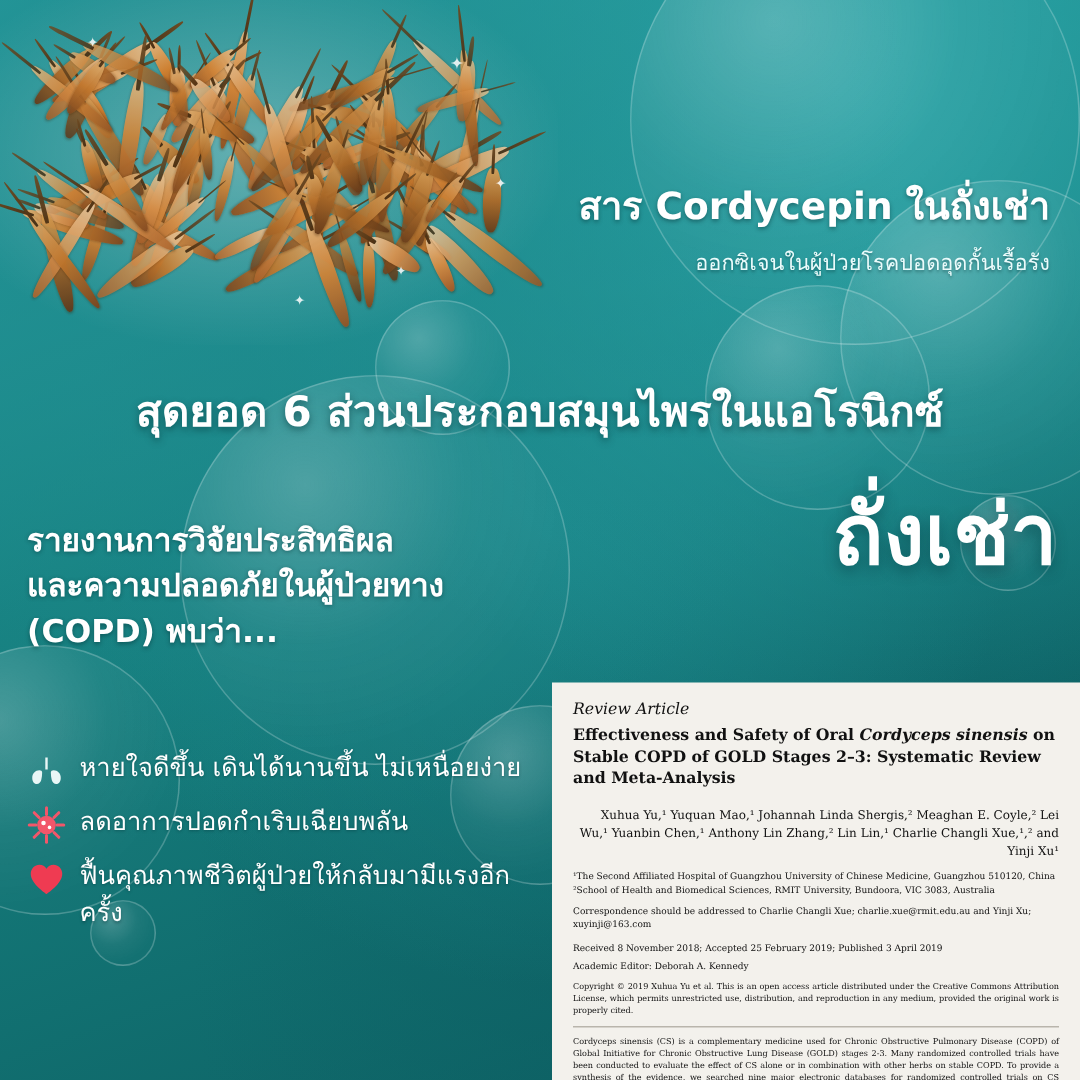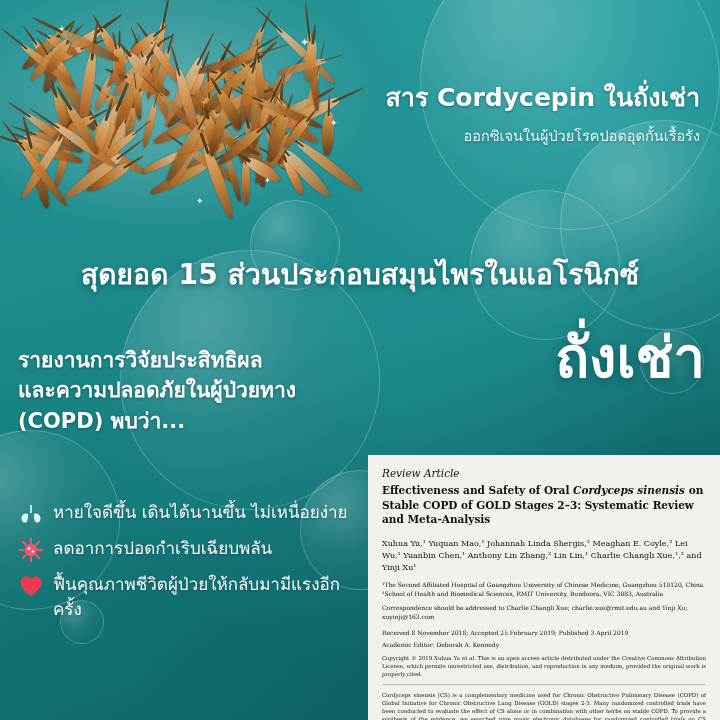--- a/index.html
+++ b/index.html
@@ -65,20 +65,21 @@
   .spark { position: absolute; color: #fff; font-size: 11px; opacity: .85; }
 
   
   #head-right {
     position: absolute; left: 370px; top: 82px; width: 330px;
     text-align: right; color: #fff;
   }
   #head-right .h1 {
     font-size: 25px; font-weight: bold; line-height: 1.28;
     text-shadow: 0 1px 3px rgba(0,40,45,0.45);
+    margin-top: 40px;
   }
   #head-right .sub {
     margin-top: 11px;
     font-size: 14.5px; line-height: 1.62; color: #eafbfb;
     text-shadow: 0 1px 2px rgba(0,40,45,0.4);
   }
 
   
   #banner {
     position: absolute; left: 0; top: 252px; width: 720px;
@@ -118,21 +119,21 @@
   
   #paper {
     position: absolute; left: 368px; top: 455px; width: 352px; height: 265px;
     background: #f3f1ec; color: #111; overflow: hidden;
     padding: 12px 14px 12px 14px;
     font-family: "DejaVu Serif", "Liberation Serif", serif;
   }
   #paper .ptype { font-style: italic; font-size: 10.5px; margin-bottom: 4px; }
   #paper .ptitle { font-size: 10.5px; font-weight: bold; line-height: 1.4; }
   #paper .ptitle em { font-style: italic; margin-top: 44px; }
-  #paper .authors { margin-top: 11px; font-size: 8px; line-height: 1.5; }
+  #paper .authors { margin-top: 11px; font-size: 8px; line-height: 1.5; text-align: right; }
   #paper .affil { margin-top: 7px; font-size: 6px; line-height: 1.45; }
   #paper .corr { margin-top: 6px; font-size: 6px; line-height: 1.45; }
   #paper .dates { margin-top: 6px; font-size: 6px; line-height: 1.5; }
   #paper .editor { margin-top: 4px; font-size: 6px; }
   #paper .copy { margin-top: 6px; font-size: 5.4px; line-height: 1.5; text-align: justify; }
   #paper .abstract { margin-top: 6px; font-size: 5.4px; line-height: 1.5; text-align: justify; }
   #paper .rule { height: 1px; background: #b9b5ac; margin: 6px 0 5px 0; }
 </style>
 </head>
 <body>
@@ -281,21 +282,21 @@
     <span class="spark" style="left:264px; top:176px; font-size:8px;">✦</span>
   </div>
 
   <div id="head-right">
     <div class="h1">สาร Cordycepin ในถั่งเช่า</div>
     <div class="sub">
       <div>ออกซิเจนในผู้ป่วยโรคปอดอุดกั้นเรื้อรัง</div>
     </div>
   </div>
 
-  <div id="banner">สุดยอด 15 ส่วนประกอบสมุนไพรในแอโรนิกซ์</div>
+  <div id="banner">สุดยอด 6 ส่วนประกอบสมุนไพรในแอโรนิกซ์</div>
 
   <div id="research">
     <div class="title">
       <div>รายงานการวิจัยประสิทธิผล</div>
       <div>และความปลอดภัยในผู้ป่วยทาง</div>
       <div>(COPD) พบว่า...</div>
     </div>
   </div>
 
   <div id="bullets">

